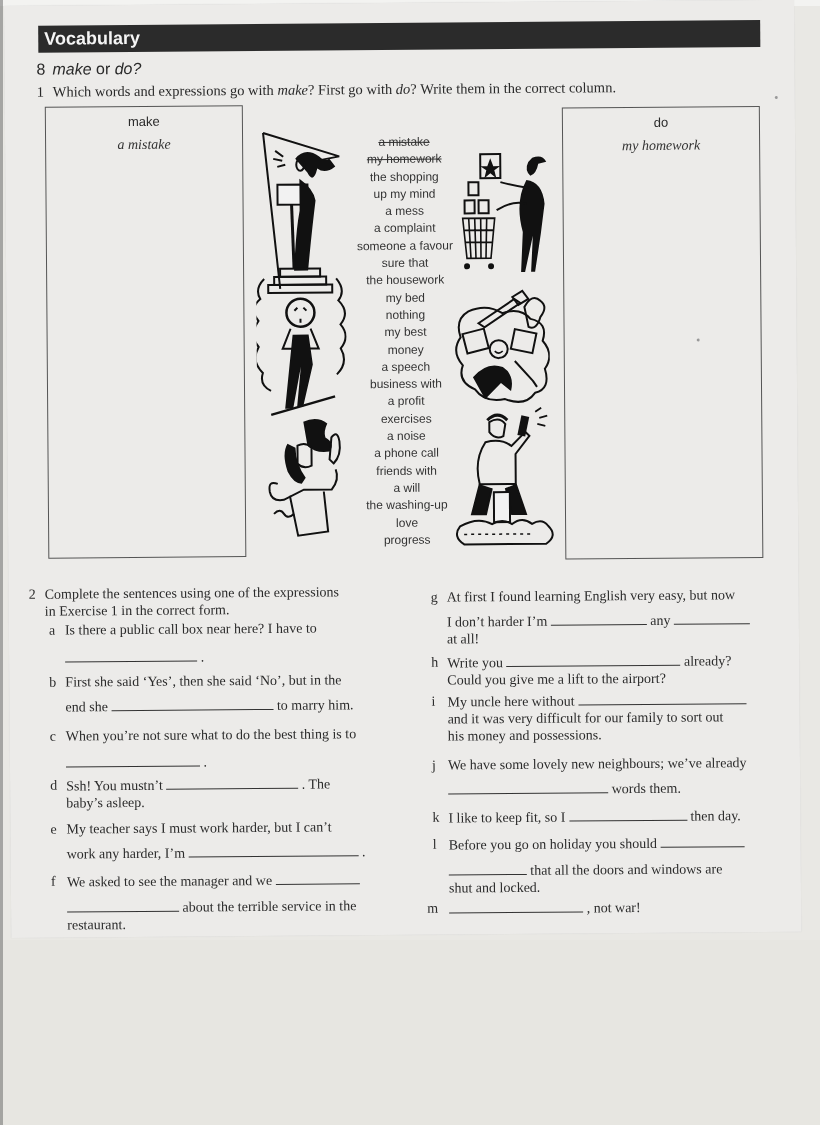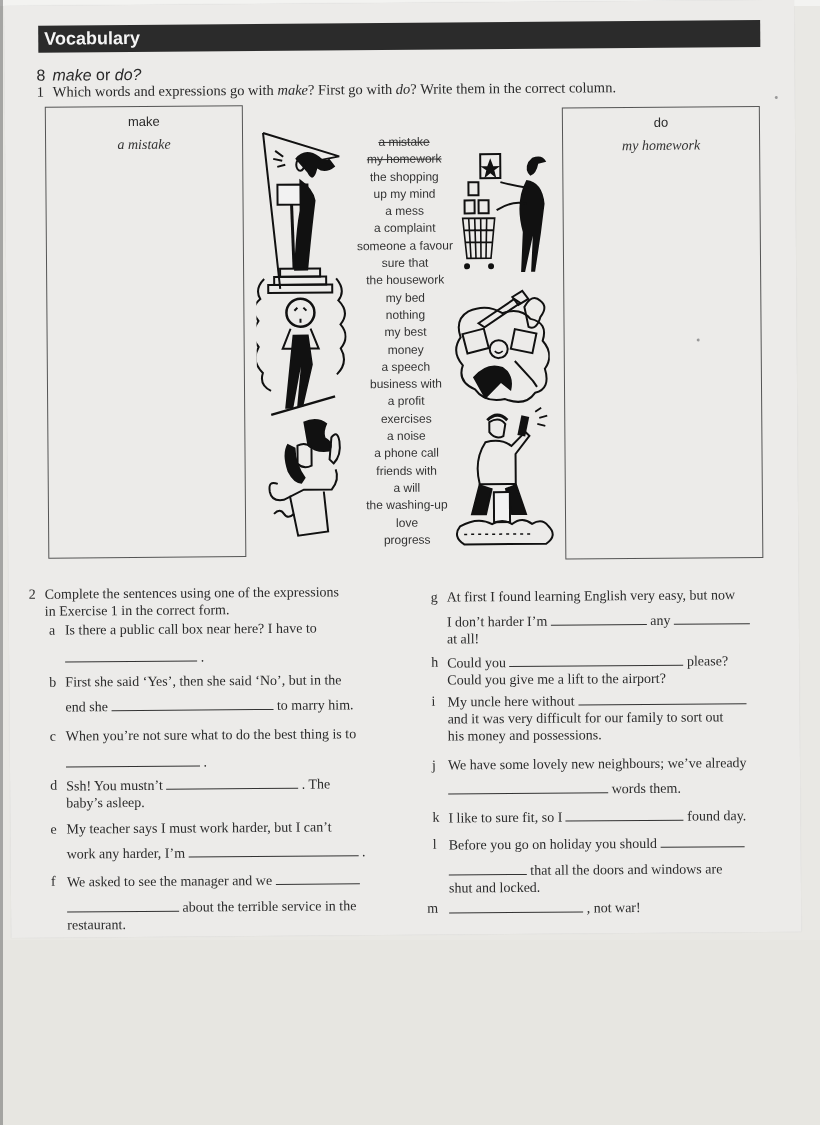--- a/index.html
+++ b/index.html
@@ -23,21 +23,21 @@
   .edge-top { position:absolute; left:0; top:0; width:820px; height:6px; background:#f3f3f1; }
 
   .banner {
     position:absolute; left:34px; top:20px; width:722px; height:27px;
     background:#2b2b2b; color:#f4f4f4;
     font-family:"Liberation Sans", sans-serif; font-weight:bold; font-size:18px;
     line-height:27px; padding-left:6px; box-sizing:border-box;
   }
   .sec-title {
     position:absolute; left:32px; top:55px;
-    font-family:"Liberation Sans", sans-serif; font-size:16px; color:#2a2a2a;margin-top:6px;
+    font-family:"Liberation Sans", sans-serif; font-size:16px; color:#2a2a2a;
   }
   .sec-title .num { font-weight:normal; margin-right:7px; }
   .sec-title i { font-style:italic; }
   .ex1-instr {
     position:absolute; left:32px; top:78px; font-size:14.5px;
   }
   .ex1-instr .n { display:inline-block; width:16px; }
 
   .col-box {
     position:absolute; border:1.3px solid #555; background:transparent;
@@ -235,40 +235,40 @@
 
   <div class="ex2" style="left:438px;top:586px;">
     <span class="lbl">g</span>
     <div>At first I found learning English very easy, but now</div>
     <div style="margin-top:7px"><span>I don’t harder I’m</span> <span class="blank" style="width:96px"></span> <span>any</span> <span class="blank" style="width:76px"></span></div>
     <div>at all!</div>
   </div>
 
   <div class="ex2" style="left:438px;top:651px;">
     <span class="lbl">h</span>
-    <div><span>Could you</span> <span class="blank" style="width:174px"></span> <span>please?</span></div>
+    <div><span>Write you</span> <span class="blank" style="width:174px"></span> <span>already?</span></div>
     <div>Could you give me a lift to the airport?</div>
   </div>
 
   <div class="ex2" style="left:438px;top:690px;">
     <span class="lbl">i</span>
     <div><span>My uncle here without</span> <span class="blank" style="width:168px"></span></div>
     <div>and it was very difficult for our family to sort out</div>
     <div>his money and possessions.</div>
   </div>
 
   <div class="ex2" style="left:438px;top:754px;">
     <span class="lbl">j</span>
     <div>We have some lovely new neighbours; we’ve already</div>
     <div style="margin-top:7px"><span class="blank" style="width:160px"></span> <span>words them.</span></div>
   </div>
 
   <div class="ex2" style="left:438px;top:806px;">
     <span class="lbl">k</span>
-    <div><span>I like to sure fit, so I</span> <span class="blank" style="width:118px"></span> <span>found day.</span></div>
+    <div><span>I like to keep fit, so I</span> <span class="blank" style="width:118px"></span> <span>then day.</span></div>
   </div>
 
   <div class="ex2" style="left:438px;top:833px;">
     <span class="lbl">l</span>
     <div><span>Before you go on holiday you should</span> <span class="blank" style="width:84px"></span></div>
     <div style="margin-top:8px"><span class="blank" style="width:78px"></span> <span>that all the doors and windows are</span></div>
     <div>shut and locked.</div>
   </div>
 
   <div class="ex2" style="left:438px;top:897px;">

